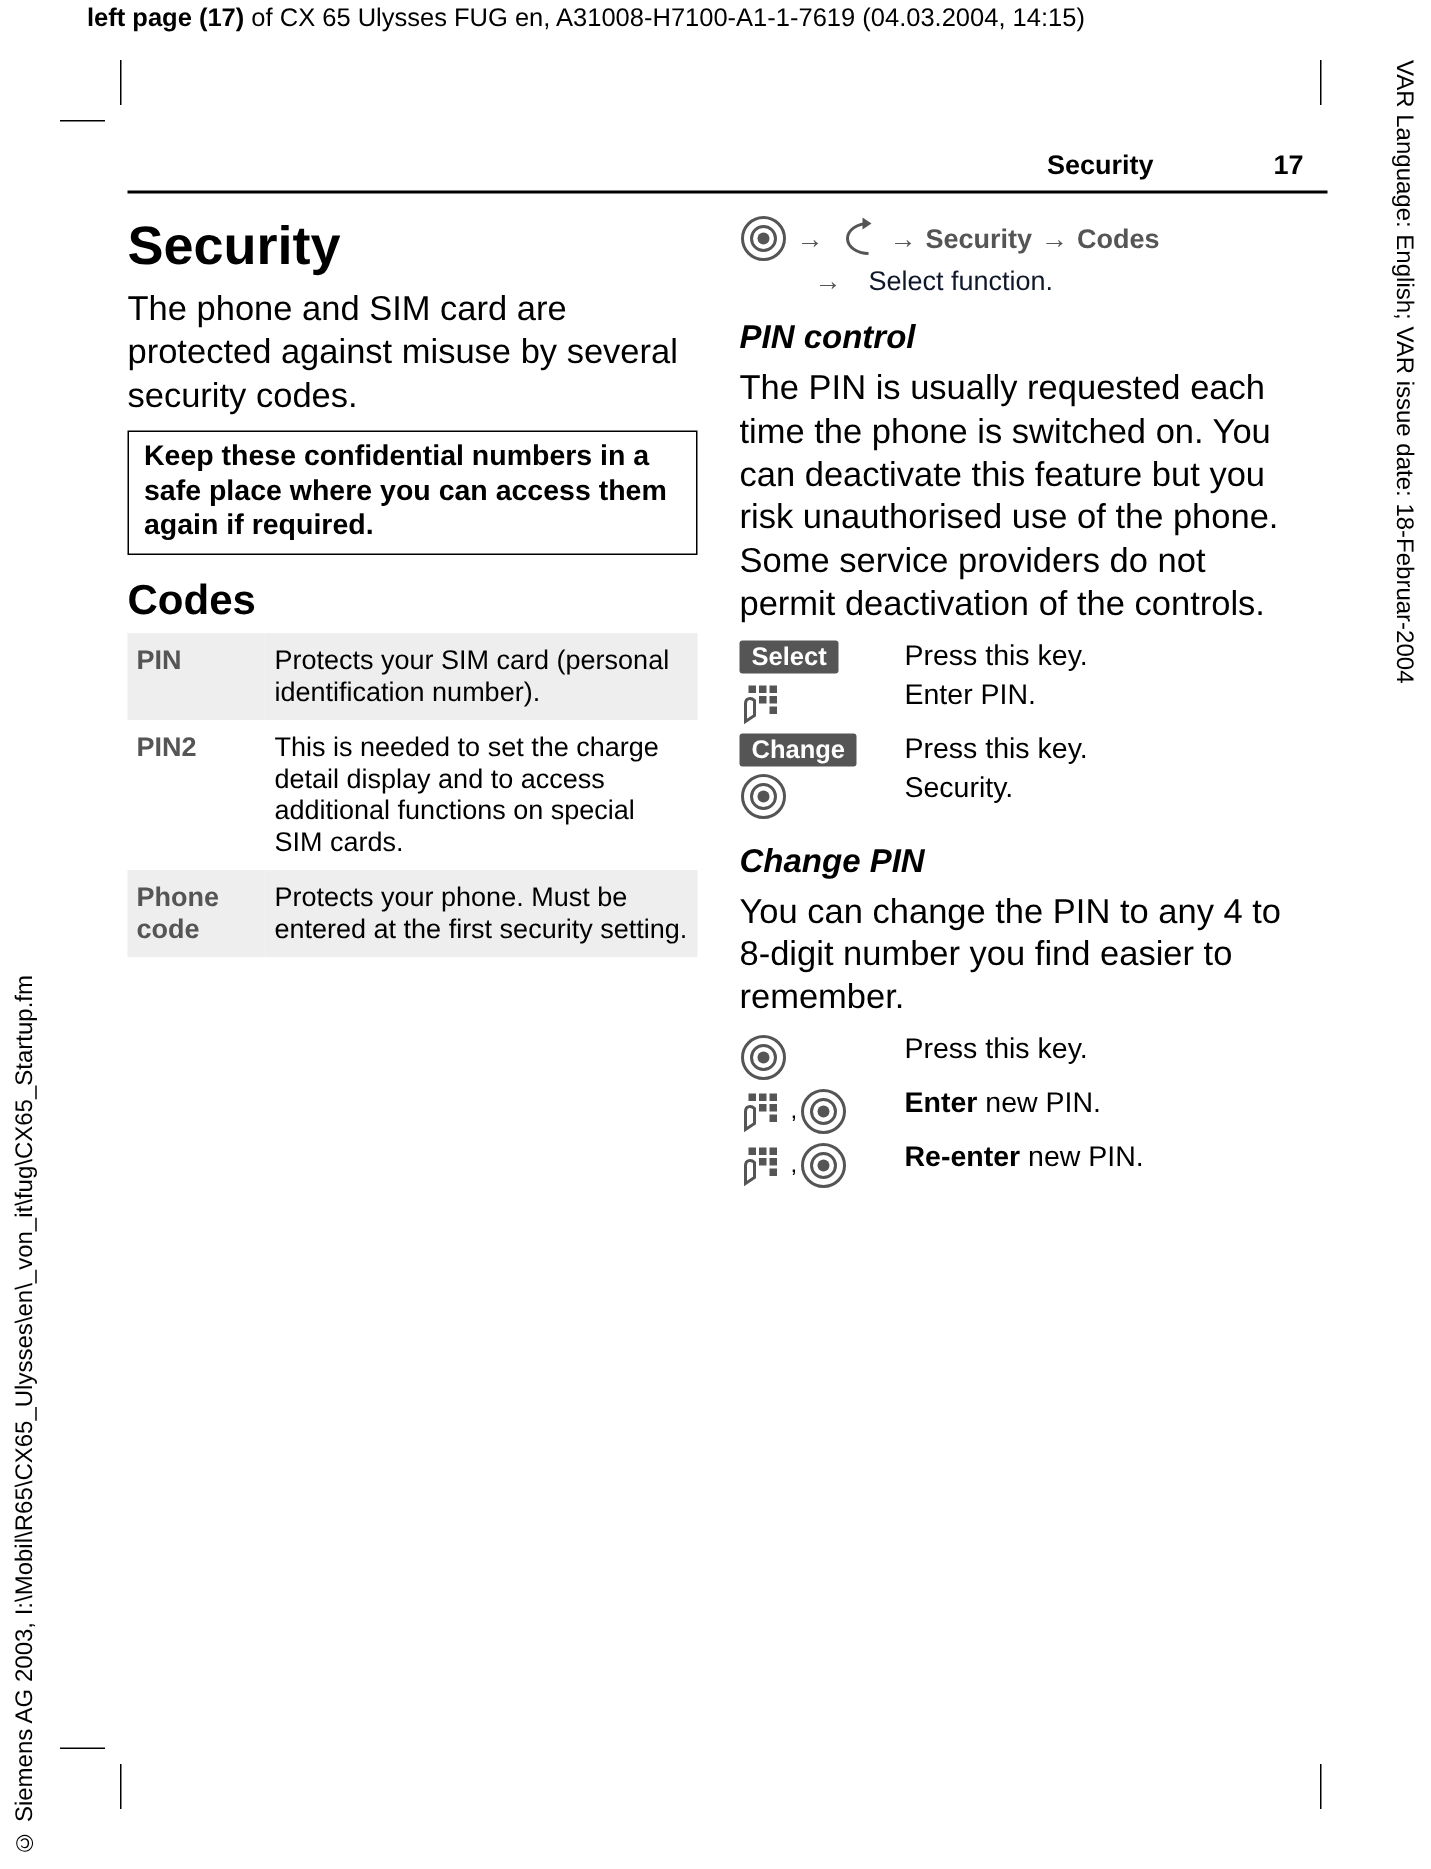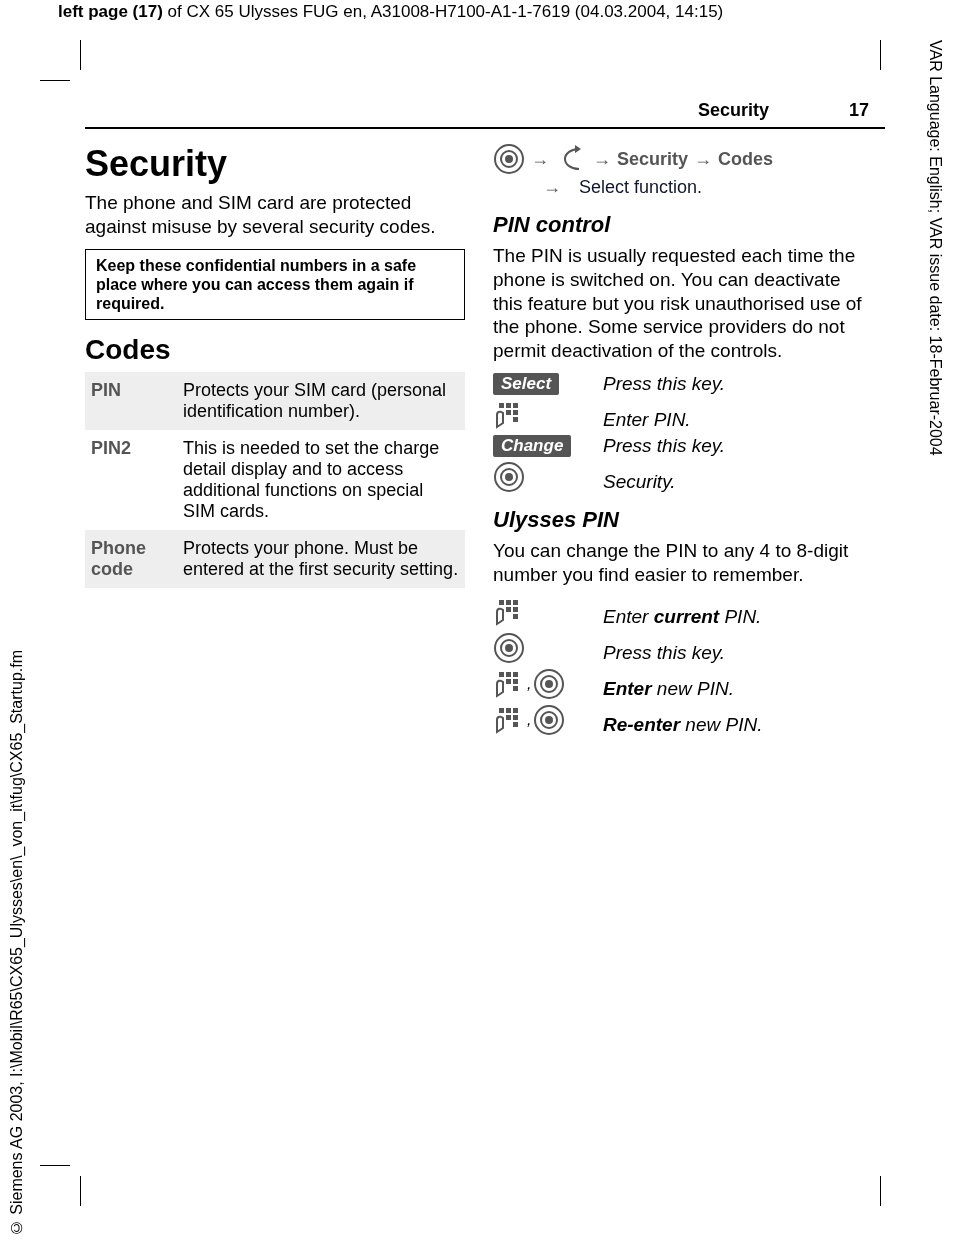--- a/index.html
+++ b/index.html
@@ -87,27 +87,27 @@
     font-weight: bold;
   }
   h3.sub {
     margin: 14px 0 6px 0;
     font-size: 22px;
     font-weight: bold;
     font-style: italic;
   }
   p.body {
     margin: 0 0 10px 0;
-    font-size: 19px;
+    font-size: 23px;
     line-height: 1.25;
   }
   .notice {
     border: 1px solid #000;
     padding: 6px 10px;
-    font-size: 16px;
+    font-size: 19px;
     font-family: Arial, sans-serif;
     font-weight: bold;
     line-height: 1.2;
     margin-bottom: 12px;
   }
 
   table.codes {
     border-collapse: collapse;
     width: 100%;
     font-size: 18px;
@@ -148,21 +148,21 @@
   .softkey {
     display: inline-block;
     background: #555;
     color: #fff;
     font-weight: bold;
     padding: 1px 8px;
     border-radius: 2px;
     font-size: 17px;
   }
   .steps { width:100%; }
-  .step-row { display:flex; align-items:flex-end; margin: 4px 0; font-style: italic; }
+  .step-row { display:flex; align-items:flex-start; margin: 4px 0; }
   .step-icon { width: 110px; display:flex; align-items:center; gap:2px;}
   .step-text { font-size: 19px; }
 
   .icon-wrap { display:inline-flex; align-items:center; justify-content:center;}
 </style>
 </head>
 <body>
 
 <svg width="0" height="0" style="position:absolute">
   <defs>
@@ -286,33 +286,23 @@
                 <span class="icon-wrap">
                   <svg width="32" height="32">
                     <use href="#ico-center"></use>
                   </svg>
                 </span>
               </div>
               <div class="step-text">Security.</div>
             </div>
           </div>
 
-        <h3 class="sub">Ulysses PIN</h3>
+        <h3 class="sub">Change PIN</h3>
         <p class="body">You can change the PIN to any 4 to 8-digit number you find easier to remember.</p>
         <div class="steps" id="change-steps">
-            <div class="step-row">
-              <div class="step-icon">
-                <span class="icon-wrap">
-                  <svg width="32" height="32">
-                    <use href="#ico-keypad"></use>
-                  </svg>
-                </span>
-              </div>
-              <div class="step-text">Enter <b>current</b> PIN.</div>
-            </div>
             <div class="step-row">
               <div class="step-icon">
                 <span class="icon-wrap">
                   <svg width="32" height="32">
                     <use href="#ico-center"></use>
                   </svg>
                 </span>
               </div>
               <div class="step-text">Press this key.</div>
             </div>

